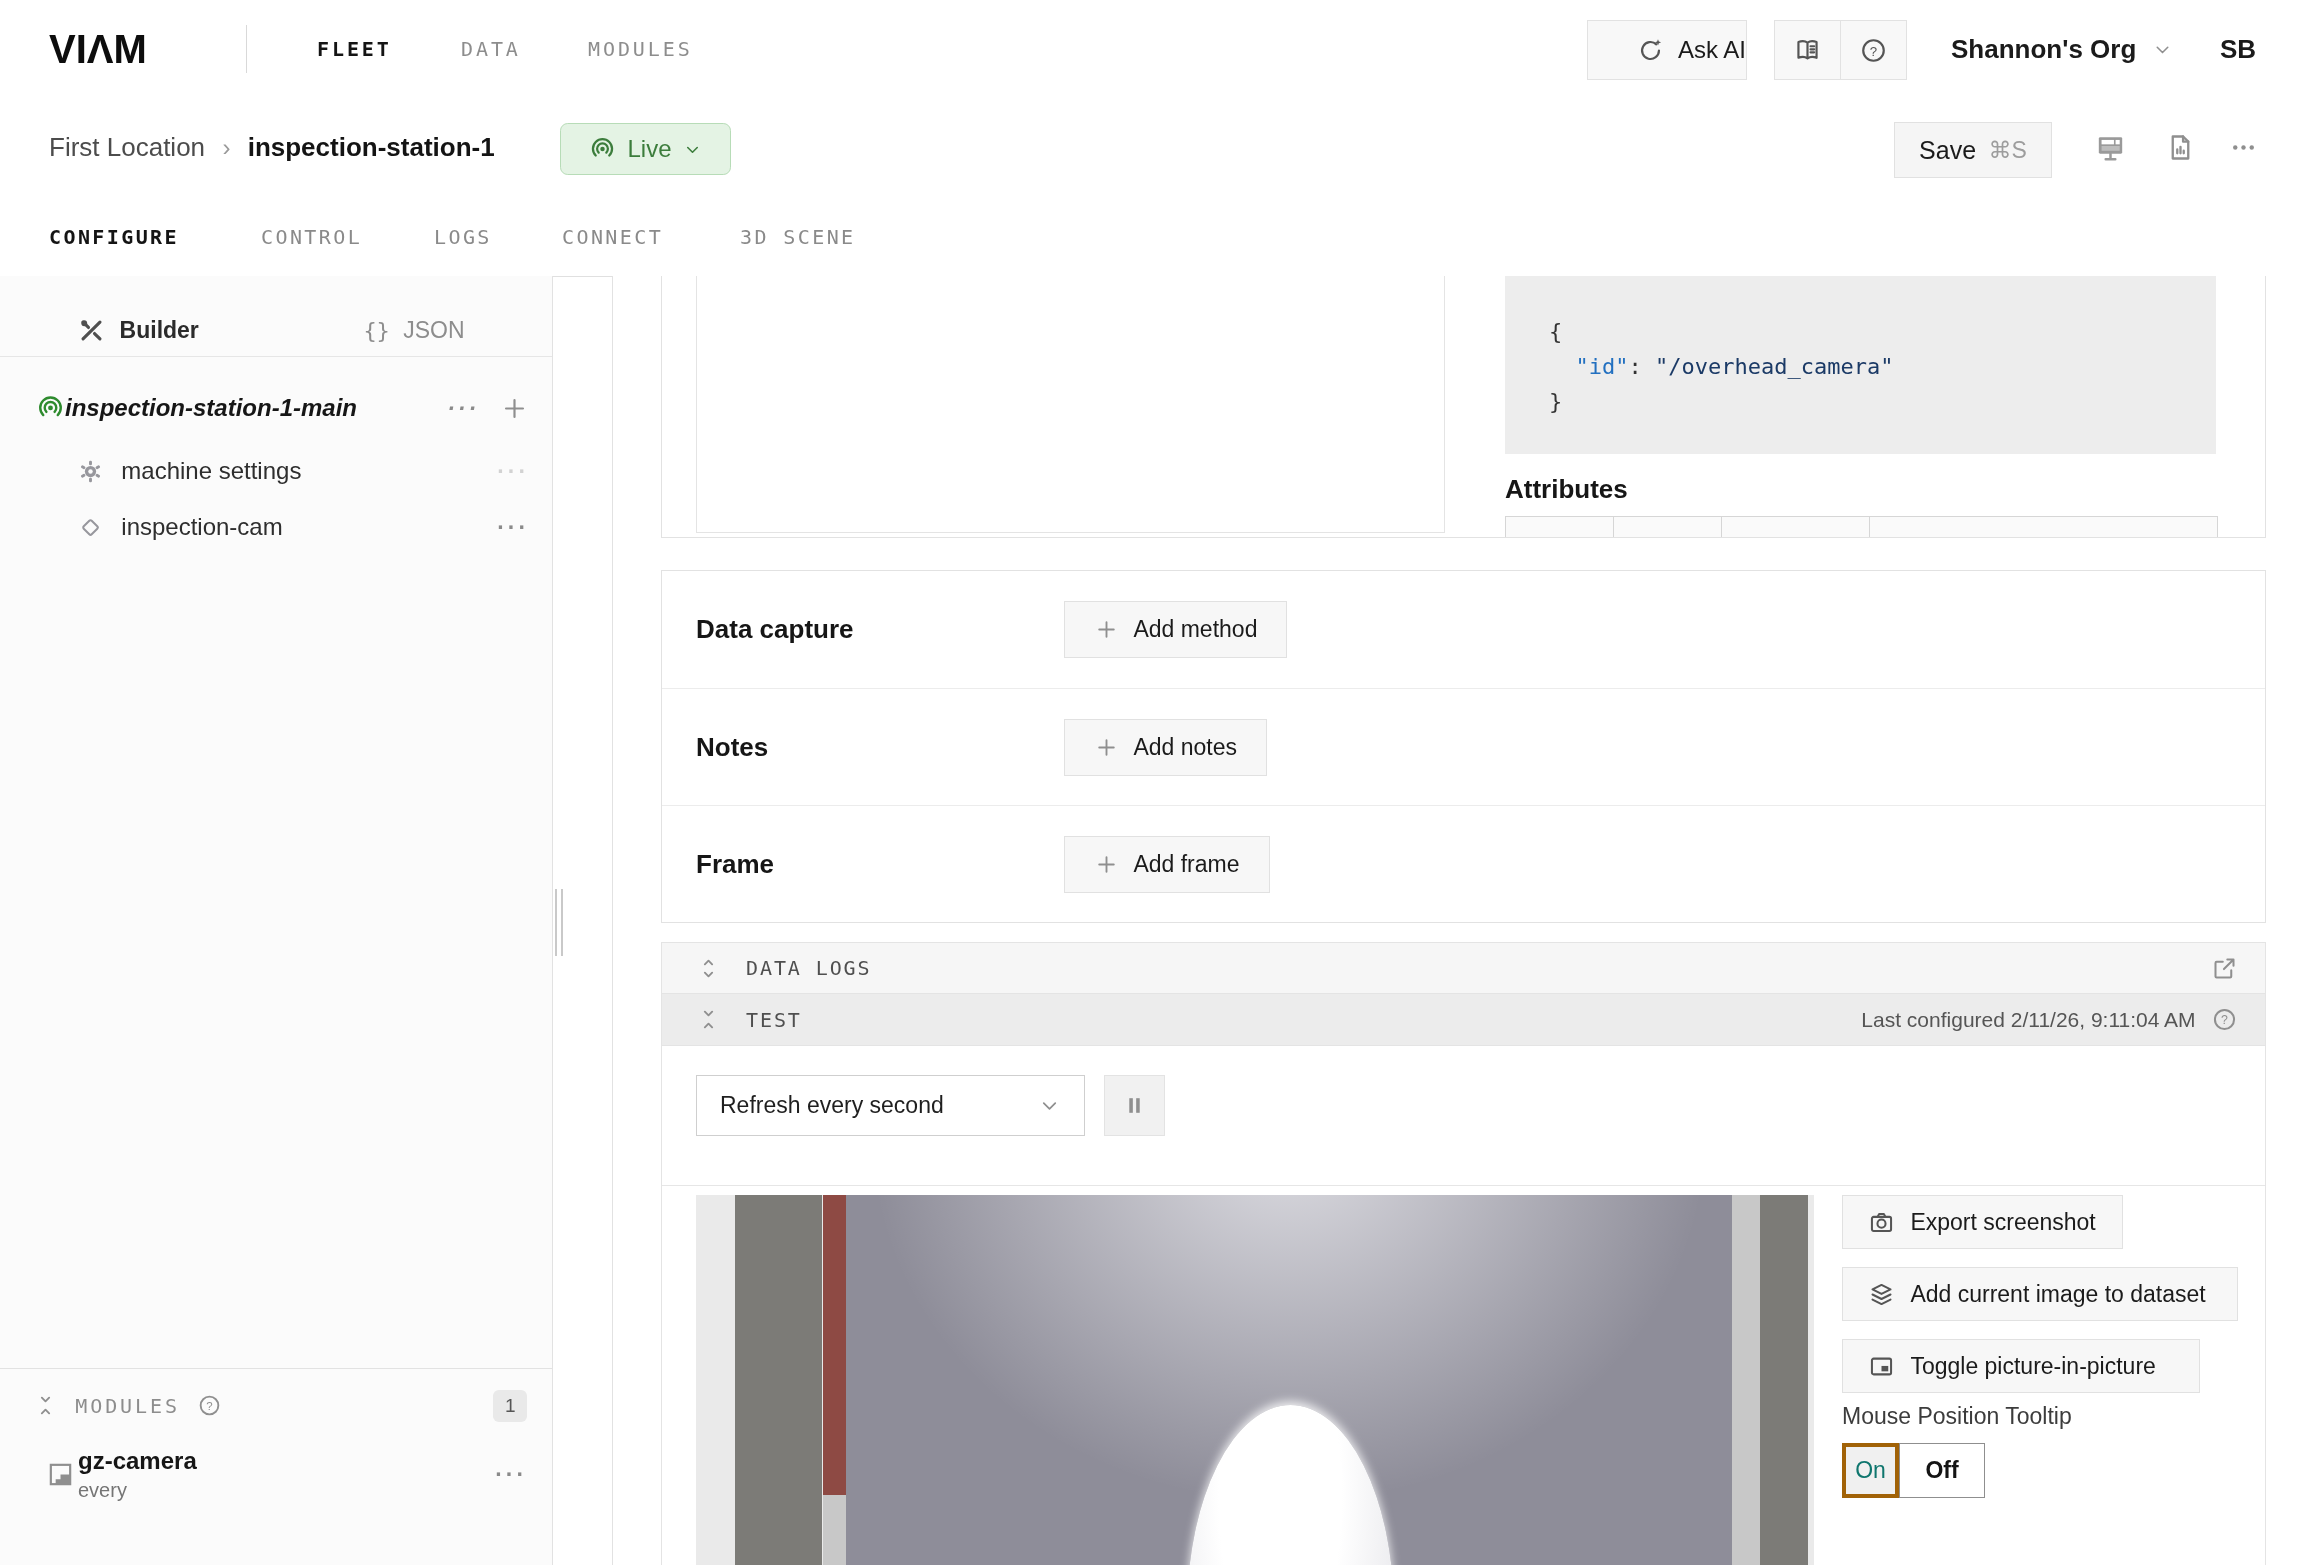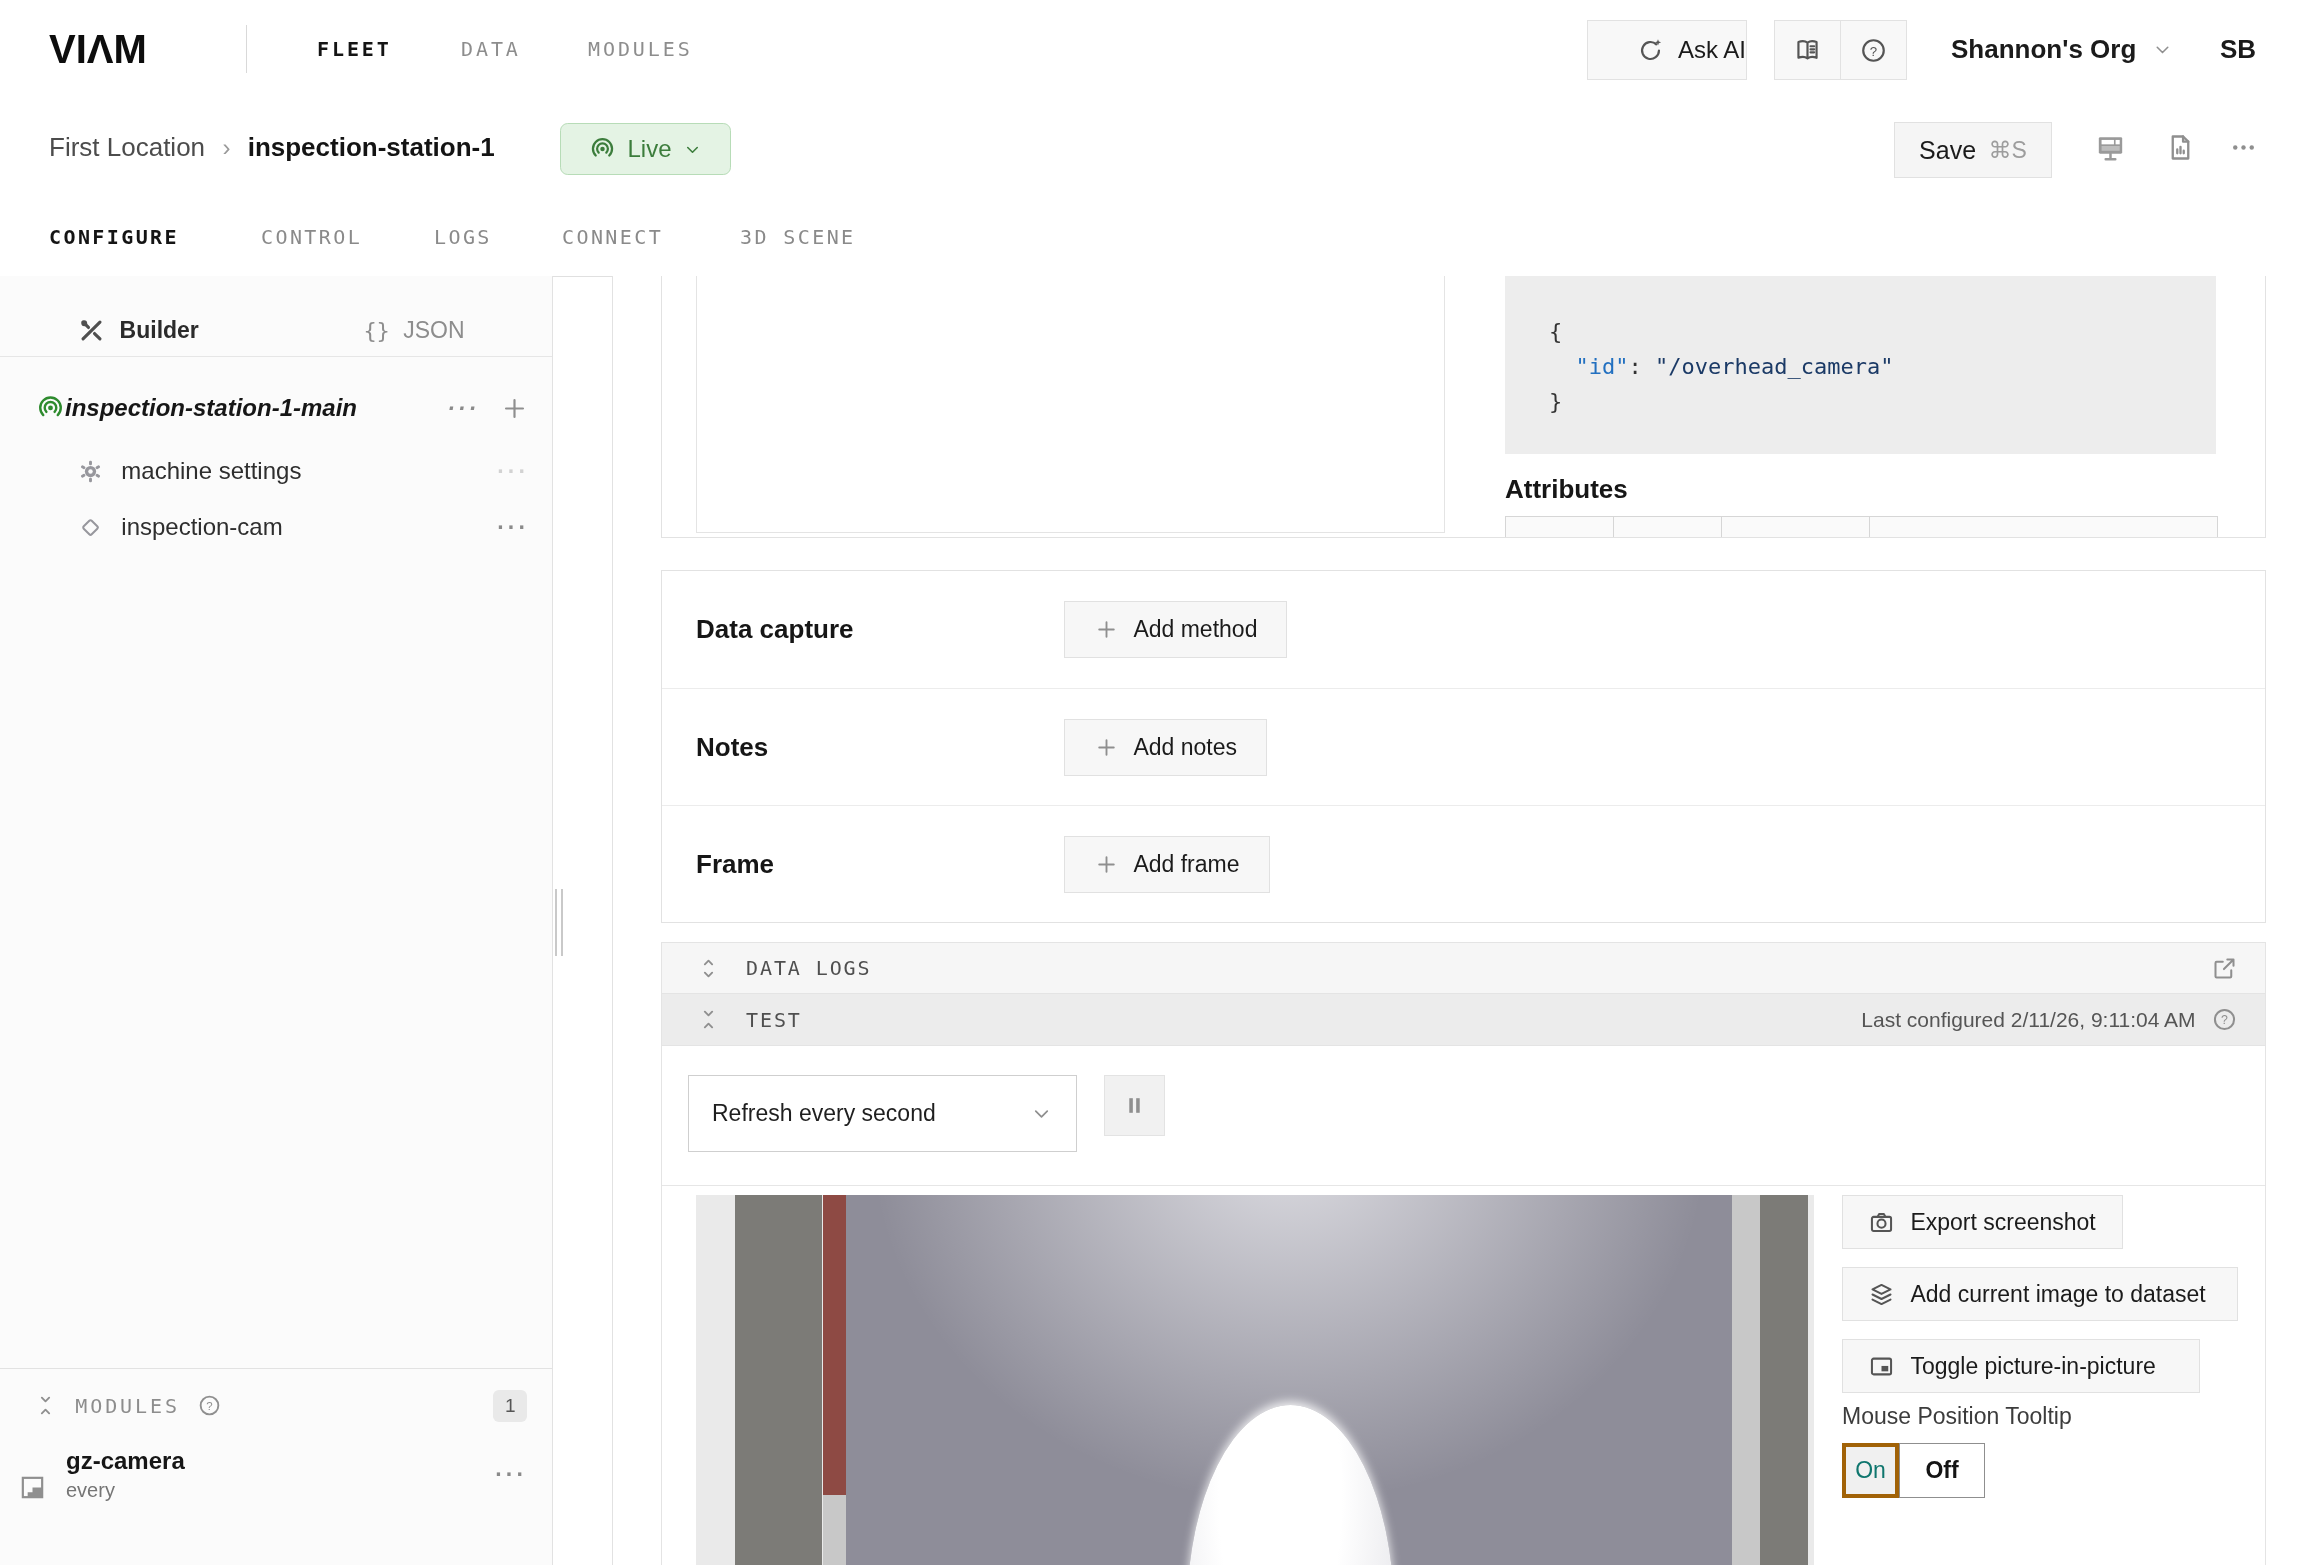--- a/index.html
+++ b/index.html
@@ -56,21 +56,21 @@
   .tree-child-label{font-size:24px;color:#2e2e2e;}
   .dots{font-size:23px;font-weight:700;letter-spacing:2.9px;color:#8a8a8a;cursor:pointer;}
   .dots.faint{color:#d2d2d2;}
   .spacer{flex:1;}
   .plus-btn{color:#7a7a7a;cursor:pointer;margin-left:21px;}
 
   .modules{position:absolute;left:0;top:1092px;width:100%;height:198px;border-top:1px solid #e2e2e2;background:#fbfbfb;box-sizing:border-box;}
   .modules-header{display:flex;align-items:center;gap:17.3px;padding:21px 25px 0 33px;}
   .modules-title{font-family:"DejaVu Sans Mono",monospace;font-size:20px;letter-spacing:2.9px;color:#8d8d8d;}
   .modules-badge{margin-left:auto;background:#e9e9e9;border-radius:5.8px;padding:4.8px 11.5px;font-size:19px;color:#555;}
-  .module-item{display:flex;align-items:flex-end;gap:19px;padding:25px 25px 0 18px;}
+  .module-item{display:flex;align-items:center;gap:3px;padding:25px 25px 0 46px;}
   .module-name{font-size:24px;font-weight:700;color:#161616;}
   .module-pub{font-size:20px;color:#757575;margin-top:4.8px;}
 
   .gutter-handle{position:absolute;left:555px;top:889px;width:11.5px;height:67px;display:flex;gap:3.8px;cursor:col-resize;}
   .gutter-handle i{display:block;width:1.9px;height:100%;background:#c9c9c9;}
 
   
   .main{position:absolute;left:612px;top:276px;width:1701px;height:1290px;background:#fff;border-left:1px solid #e2e2e2;box-sizing:border-box;}
   .card{position:absolute;left:48px;width:1605px;background:#fff;border:1px solid #e2e2e2;box-sizing:border-box;}
   .card1{top:0;height:262px;border-top:none;overflow:hidden;}
@@ -91,21 +91,21 @@
   .config-btn{display:flex;align-items:center;gap:14.4px;height:55px;padding:0 29px;background:#f7f7f7;border:1px solid #e1e1e1;font-size:23px;color:#1b1b1b;cursor:pointer;}
 
   .hbar{position:absolute;left:48px;width:1605px;height:52px;box-sizing:border-box;display:flex;align-items:center;padding:0 27px 0 34px;gap:25px;border:1px solid #e4e4e4;}
   .error-bar{top:666px;background:#f6f6f6;}
   .test-bar{top:718px;background:#ececec;border-top:none;}
   .bar-label{font-family:"DejaVu Sans Mono",monospace;font-size:20px;letter-spacing:1.9px;color:#4f4f4f;}
   .bar-right{margin-left:auto;display:flex;align-items:center;gap:15.4px;}
   .last-config{font-size:21px;color:#555;}
 
   .test-body{position:absolute;left:48px;top:770px;width:1605px;height:521px;background:#fff;border-left:1px solid #e4e4e4;border-right:1px solid #e4e4e4;box-sizing:border-box;overflow:hidden;}
-  .refresh-select{position:absolute;left:26px;top:29px;width:389px;height:77px;border:1px solid #cfcfcf;background:#fff;display:flex;align-items:center;padding:0 23px;font-size:23px;box-sizing:border-box;cursor:pointer;color:#1f1f1f;}
+  .refresh-select{position:absolute;left:34px;top:29px;width:389px;height:61px;border:1px solid #cfcfcf;background:#fff;display:flex;align-items:center;padding:0 23px;font-size:23px;box-sizing:border-box;cursor:pointer;color:#1f1f1f;}
   .pause-btn{position:absolute;left:442px;top:29px;width:61px;height:61px;background:#f1f1f1;border:1px solid #e3e3e3;box-sizing:border-box;display:flex;align-items:center;justify-content:center;cursor:pointer;}
   .test-divider{position:absolute;left:0;top:139px;width:100%;height:1px;background:#e6e6e6;}
 
   .camera-view{position:absolute;left:34px;top:149px;width:1118px;height:403px;background:#eaeaea;}
   .cam-band{position:absolute;top:0;height:100%;}
   .band-dark-l{left:39px;width:87px;background:#7c7b77;}
   .band-red{left:127px;width:23px;height:300px;background:#8e4a44;}
   .band-red-tail{left:127px;width:23px;top:300px;height:104px;background:#c8c8c8;}
   .band-main{left:150px;width:886px;background:#8e8d99;}
   .band-main::before{content:"";position:absolute;left:0;top:0;width:100%;height:100%;

